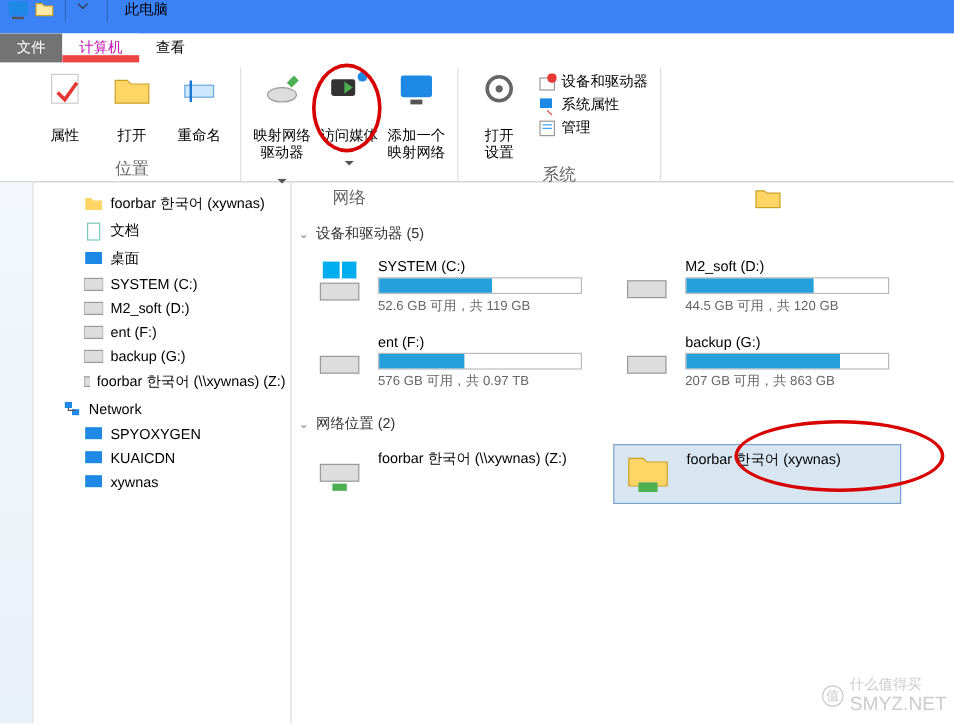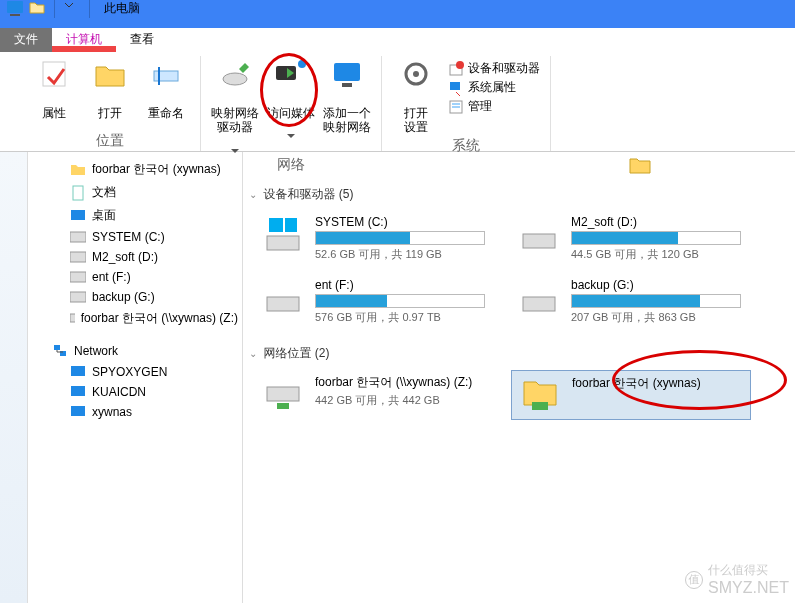--- a/index.html
+++ b/index.html
@@ -233,21 +233,21 @@
         </svg>
         <span>backup (G:)</span>
       </div>
     <div class="tree-item nested">
         <svg width="16" height="12">
           <rect width="16" height="8" y="1" fill="#ddd" stroke="#999"></rect>
           <rect width="6" height="3" y="9" x="5" fill="#4caf50"></rect>
         </svg>
         <span>foorbar 한국어 (\\xywnas) (Z:)</span>
       </div>
-    <div class="tree-item" style="margin-top:10px">
+    <div class="tree-item" style="">
         <svg width="16" height="16">
           <rect x="2" y="2" width="6" height="5" fill="#1e88e5"></rect>
           <rect x="8" y="8" width="6" height="5" fill="#1e88e5"></rect>
           <path d="M5 7v2h6" stroke="#555" fill="none"></path>
         </svg>
         <span>Network</span>
       </div>
     <div class="tree-item nested">
         <svg width="16" height="14">
           <rect x="1" y="1" width="14" height="10" fill="#1e88e5"></rect>
@@ -352,21 +352,20 @@
     <div class="drives-row">
       <div class="drive">
         <div class="dicon">
             <svg width="40" height="38">
               <rect x="4" y="12" width="32" height="14" fill="#ddd" stroke="#999"></rect>
               <rect x="14" y="28" width="12" height="6" fill="#4caf50"></rect>
             </svg>
           </div>
         <div class="drive-info">
           <div class="drive-name">foorbar 한국어 (\\xywnas) (Z:)</div>
-          <div class="drive-stat">442 GB 可用，共 442 GB</div>
         </div>
       </div>
       <div class="drive netloc highlighted">
         <div class="dicon">
             <svg width="40" height="38">
               <path d="M4 6h12l3 3h17v20H4z" fill="#ffd566" stroke="#c9a227"></path>
               <rect x="12" y="26" width="16" height="8" fill="#4caf50"></rect>
             </svg>
           </div>
         <div class="drive-info">

